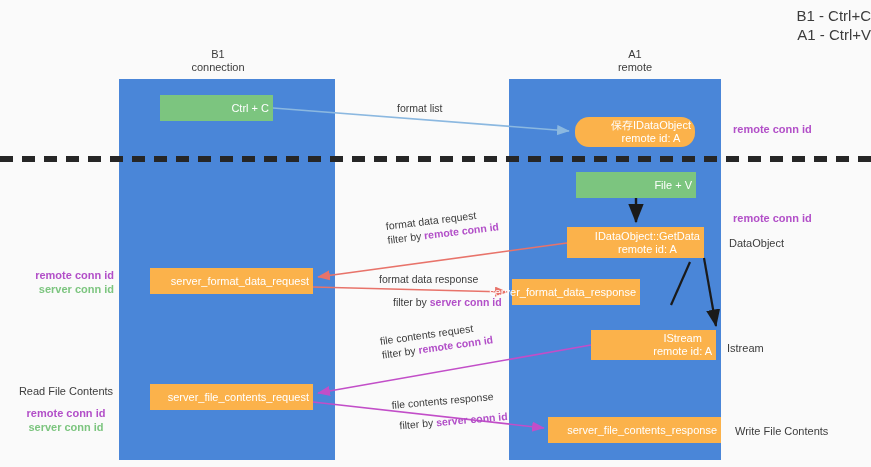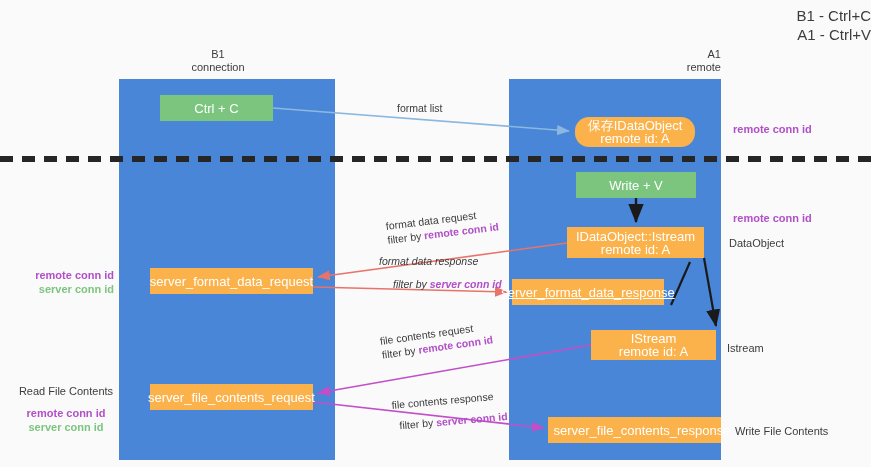--- a/index.html
+++ b/index.html
@@ -17,45 +17,45 @@
   #title{
     left:0;top:6px;width:871px;text-align:right;
     font-size:15px;line-height:19px;color:#3c3c3c;
   }
 
   
   .colhead{
     font-size:11px;line-height:13px;text-align:center;color:#3c3c3c;
   }
   #head-b1{left:150px;top:48px;width:136px;}
-  #head-a1{left:549px;top:48px;width:172px;text-align:right;}
+  #head-a1{left:549px;top:48px;width:172px;}
 
   
   .lane{background:#4a86d8;}
   #lane-b1{left:119px;top:79px;width:216px;height:381px;}
   #lane-a1{left:509px;top:79px;width:212px;height:381px;}
 
   
   .box{
     box-sizing:border-box;
-    display:flex;align-items:center;justify-content:center;
+    display:flex;align-items:center;justify-content:flex-end;
     text-align:center;color:#ffffff;
-    font-size:13px;line-height:13px;
+    font-size:11px;line-height:13px;
     padding:2px 4px;
   }
   .box.green{background:#7cc57f;}
   .box.orange{background:#fbb24b;}
   .box .l2{display:block;}
 
   #box-ctrlc{left:160px;top:95px;width:113px;height:26px;}
   #box-save{left:575px;top:117px;width:120px;height:30px;border-radius:14px;}
   #box-ctrlv{left:576px;top:172px;width:120px;height:26px;}
   #box-getdata{left:567px;top:227px;width:137px;height:31px;}
   #box-sfdreq{left:150px;top:268px;width:163px;height:26px;}
-  #box-sfdres{left:512px;top:279px;width:152px;height:26px;text-decoration:underline;}
+  #box-sfdres{left:512px;top:279px;width:128px;height:26px;}
   #box-istream{left:591px;top:330px;width:125px;height:30px;}
   #box-sfcreq{left:150px;top:384px;width:163px;height:26px;}
   #box-sfcres{left:548px;top:417px;width:173px;height:26px;padding-left:19px;}
 
   
   .note{font-size:11px;line-height:14px;}
   .purple{color:#b24fc8;font-weight:bold;}
   .green-t{color:#7cc57f;font-weight:bold;}
   .plain{color:#3c3c3c;}
 
@@ -67,21 +67,21 @@
 
   #note-l1{left:18px;top:268px;width:96px;text-align:right;}
   #note-l2{left:18px;top:384px;width:96px;text-align:center;}
 
   
   .edge{font-size:10.5px;line-height:14px;color:#3c3c3c;white-space:nowrap;}
 
   #lab-formatlist{left:397px;top:101px;}
 
   #lab-fdreq{left:385px;top:219px;transform:rotate(-7deg);transform-origin:0 0;}
-  #lab-fdres{left:379px;top:254px;font-style:italic;}
+  #lab-fdres{left:379px;top:272px;}
 
   #lab-fcreq{left:379px;top:334px;transform:rotate(-8deg);transform-origin:0 0;}
   #lab-fcres{left:391px;top:398px;transform:rotate(-5deg);transform-origin:0 0;}
 
   
   #wires{position:absolute;left:0;top:0;width:871px;height:467px;pointer-events:none;}
 </style>
 </head>
 <body>
 
@@ -144,26 +144,26 @@
   </div>
 
   <div class="abs box orange" id="box-save">
     <span>
       <span class="l2">保存IDataObject</span>
       <span class="l2">remote id: A</span>
     </span>
   </div>
 
   <div class="abs box green" id="box-ctrlv">
-    <span>Write + V</span>
+    <span>File + V</span>
   </div>
 
   <div class="abs box orange" id="box-getdata">
     <span>
-      <span class="l2">IDataObject::Istream</span>
+      <span class="l2">IDataObject::GetData</span>
       <span class="l2">remote id: A</span>
     </span>
   </div>
 
   <div class="abs box orange" id="box-sfdreq">
     <span>server_format_data_request</span>
   </div>
 
   <div class="abs box orange" id="box-sfdres">
     <span>server_format_data_response</span>

